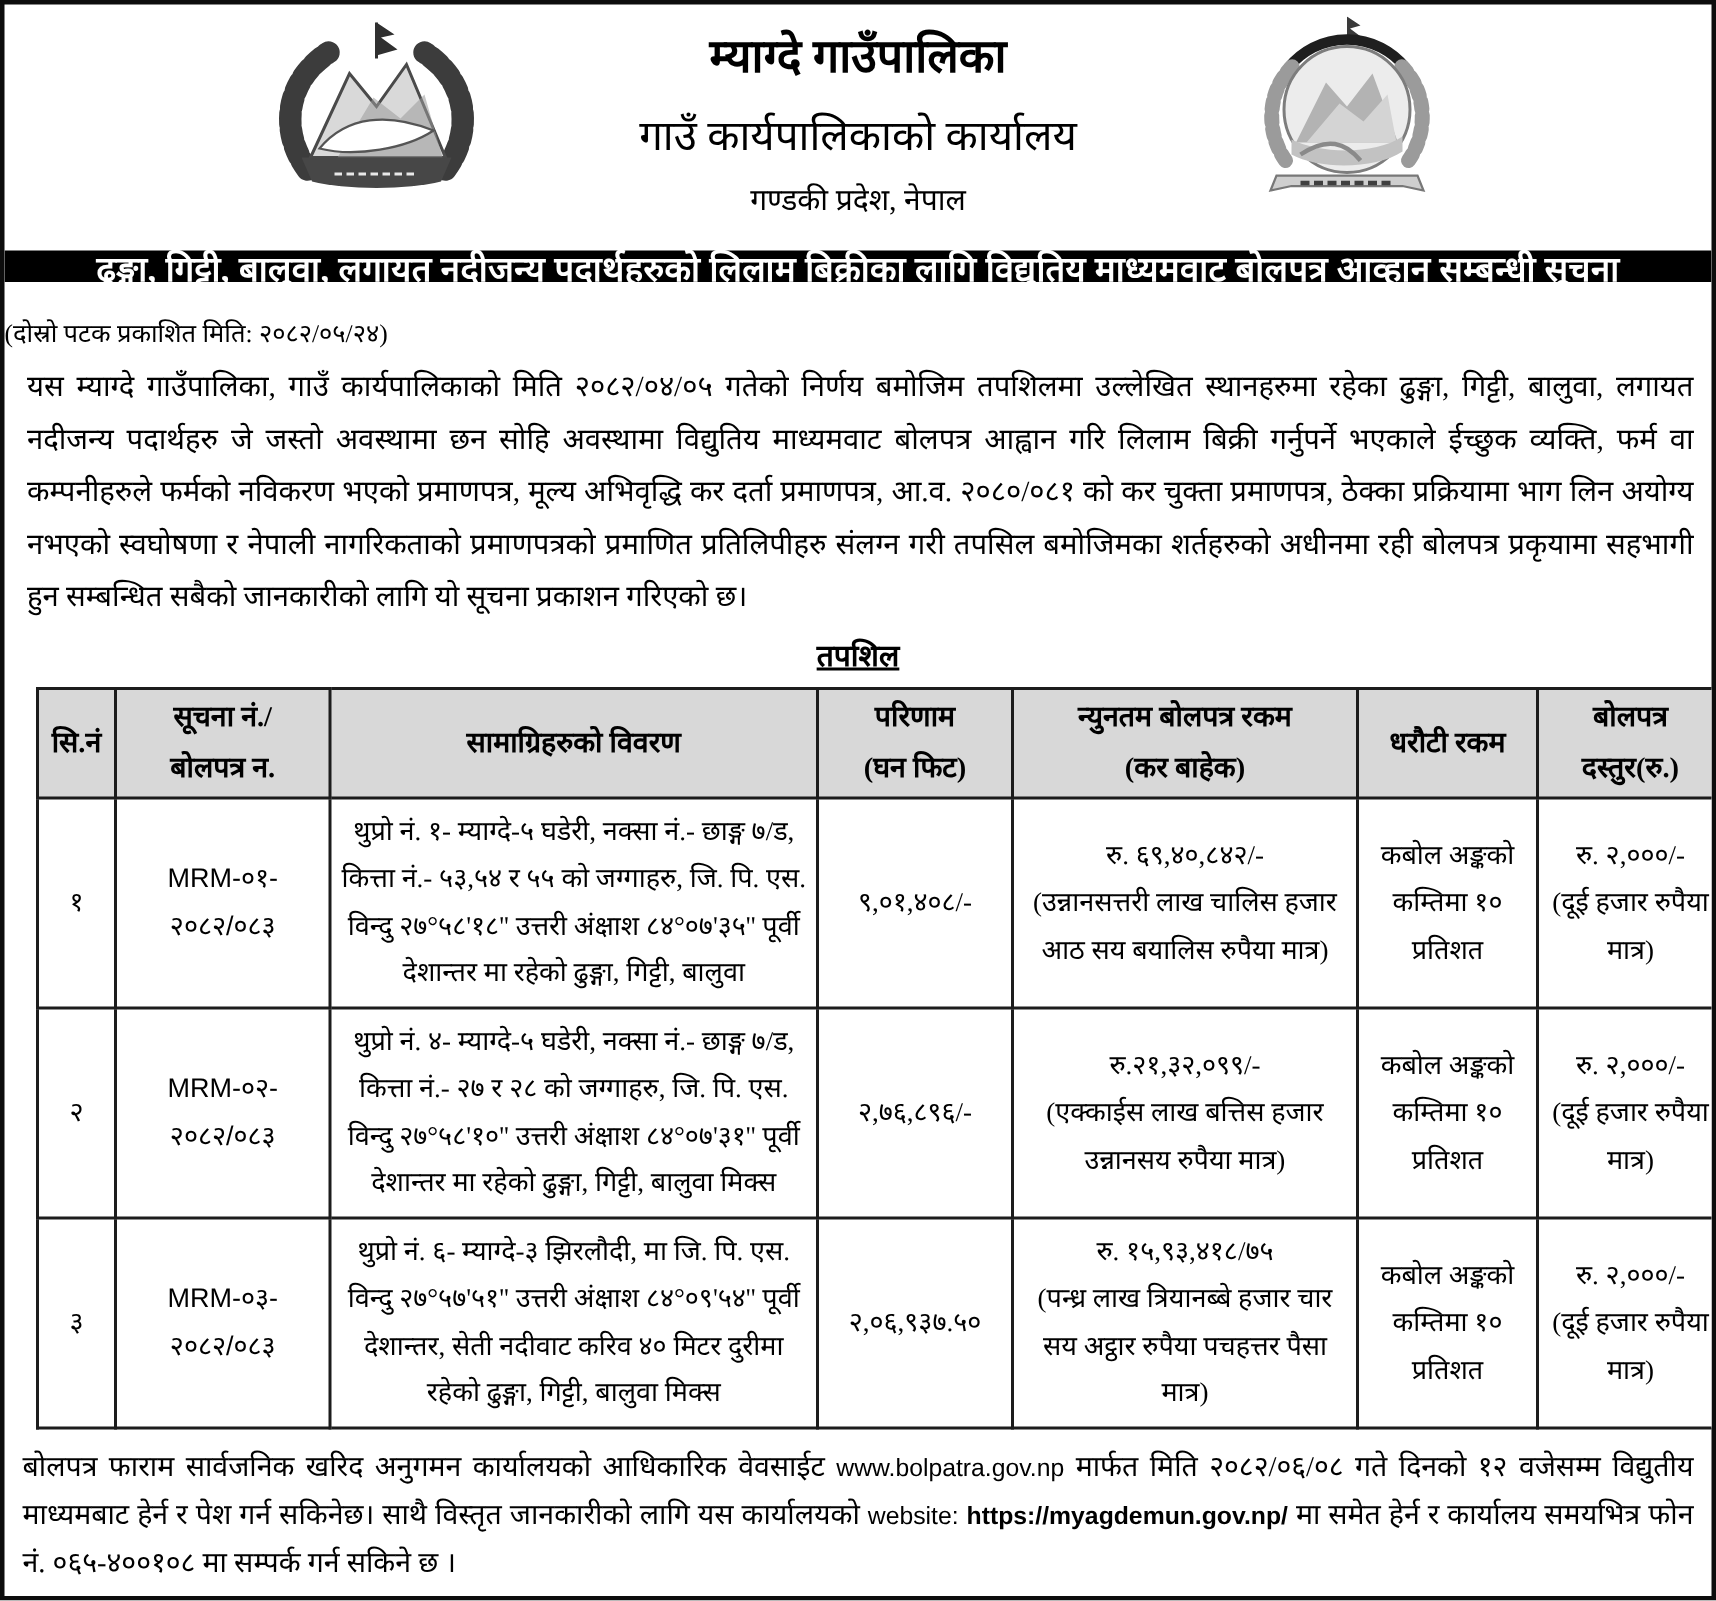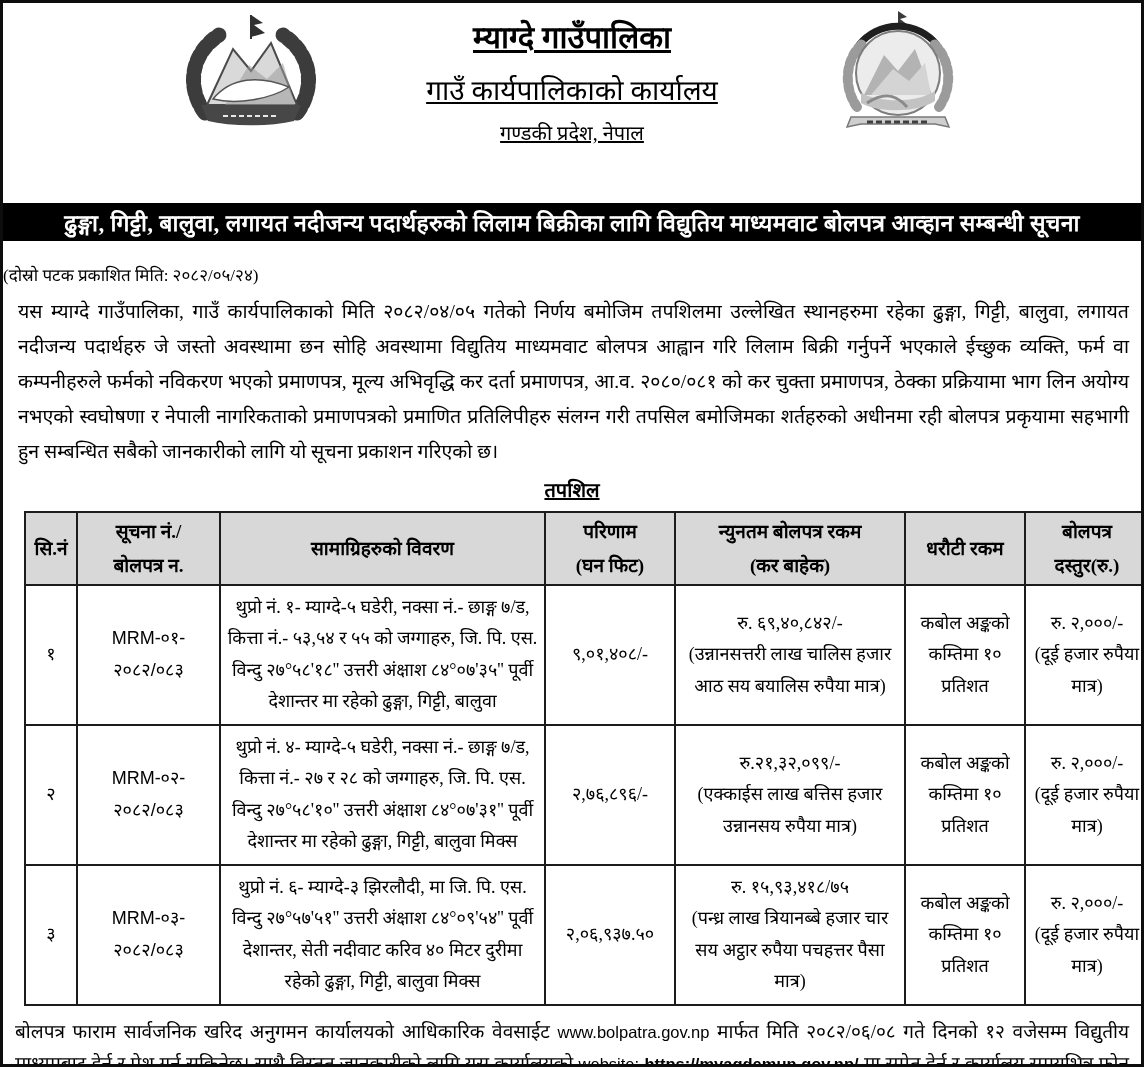--- a/index.html
+++ b/index.html
@@ -3,33 +3,33 @@
 <meta charset="utf-8">
 <style>
   * { box-sizing: border-box; margin: 0; padding: 0; }
   html, body { background: #e9e9e9; }
   body { width: 1144px; font-family: "Liberation Serif", "DejaVu Sans", serif; }
   .page {
     width: 1144px; height: 1067px; background: #ffffff; color: #000;
     border: 3px solid #0d0d0d; overflow: hidden; position: relative;
   }
   
-  .header { position: relative; height: 164px; text-decoration: underline; }
+  .header { position: relative; height: 164px; }
   .logo-left { position: absolute; left: 168px; top: 10px; }
   .logo-right { position: absolute; left: 834px; top: 8px; }
   .header-text { text-align: center; padding-top: 12px; }
   .h-title    { font-size: 31px; font-weight: bold; }
   .h-office   { font-size: 28px; margin-top: 13px; }
   .h-location { font-size: 21px; font-weight: bold; margin-top: 15px; }
   .h-province { font-size: 20px; margin-top: 11px; }
   
   .banner {
-    background: #000; color: #fff; height: 38px; display: flex;
+    background: #000; color: #fff; height: 21px; display: flex;
     align-items: center; justify-content: center;
-    font-size: 23px; font-weight: bold; letter-spacing: .3px; margin-top: 36px;
+    font-size: 23px; font-weight: bold; letter-spacing: .3px;
   }
   .pub-date { text-align: left; font-size: 17px; padding: 22px 0 2px; }
   
   .body-text {
     padding: 6px 12px 0 15px; font-size: 19.5px; line-height: 1.8;
     text-align: justify;
   }
   .tapsil {
     text-align: center; font-size: 20px; font-weight: bold;
     text-decoration: underline; padding: 7px 0 8px;

